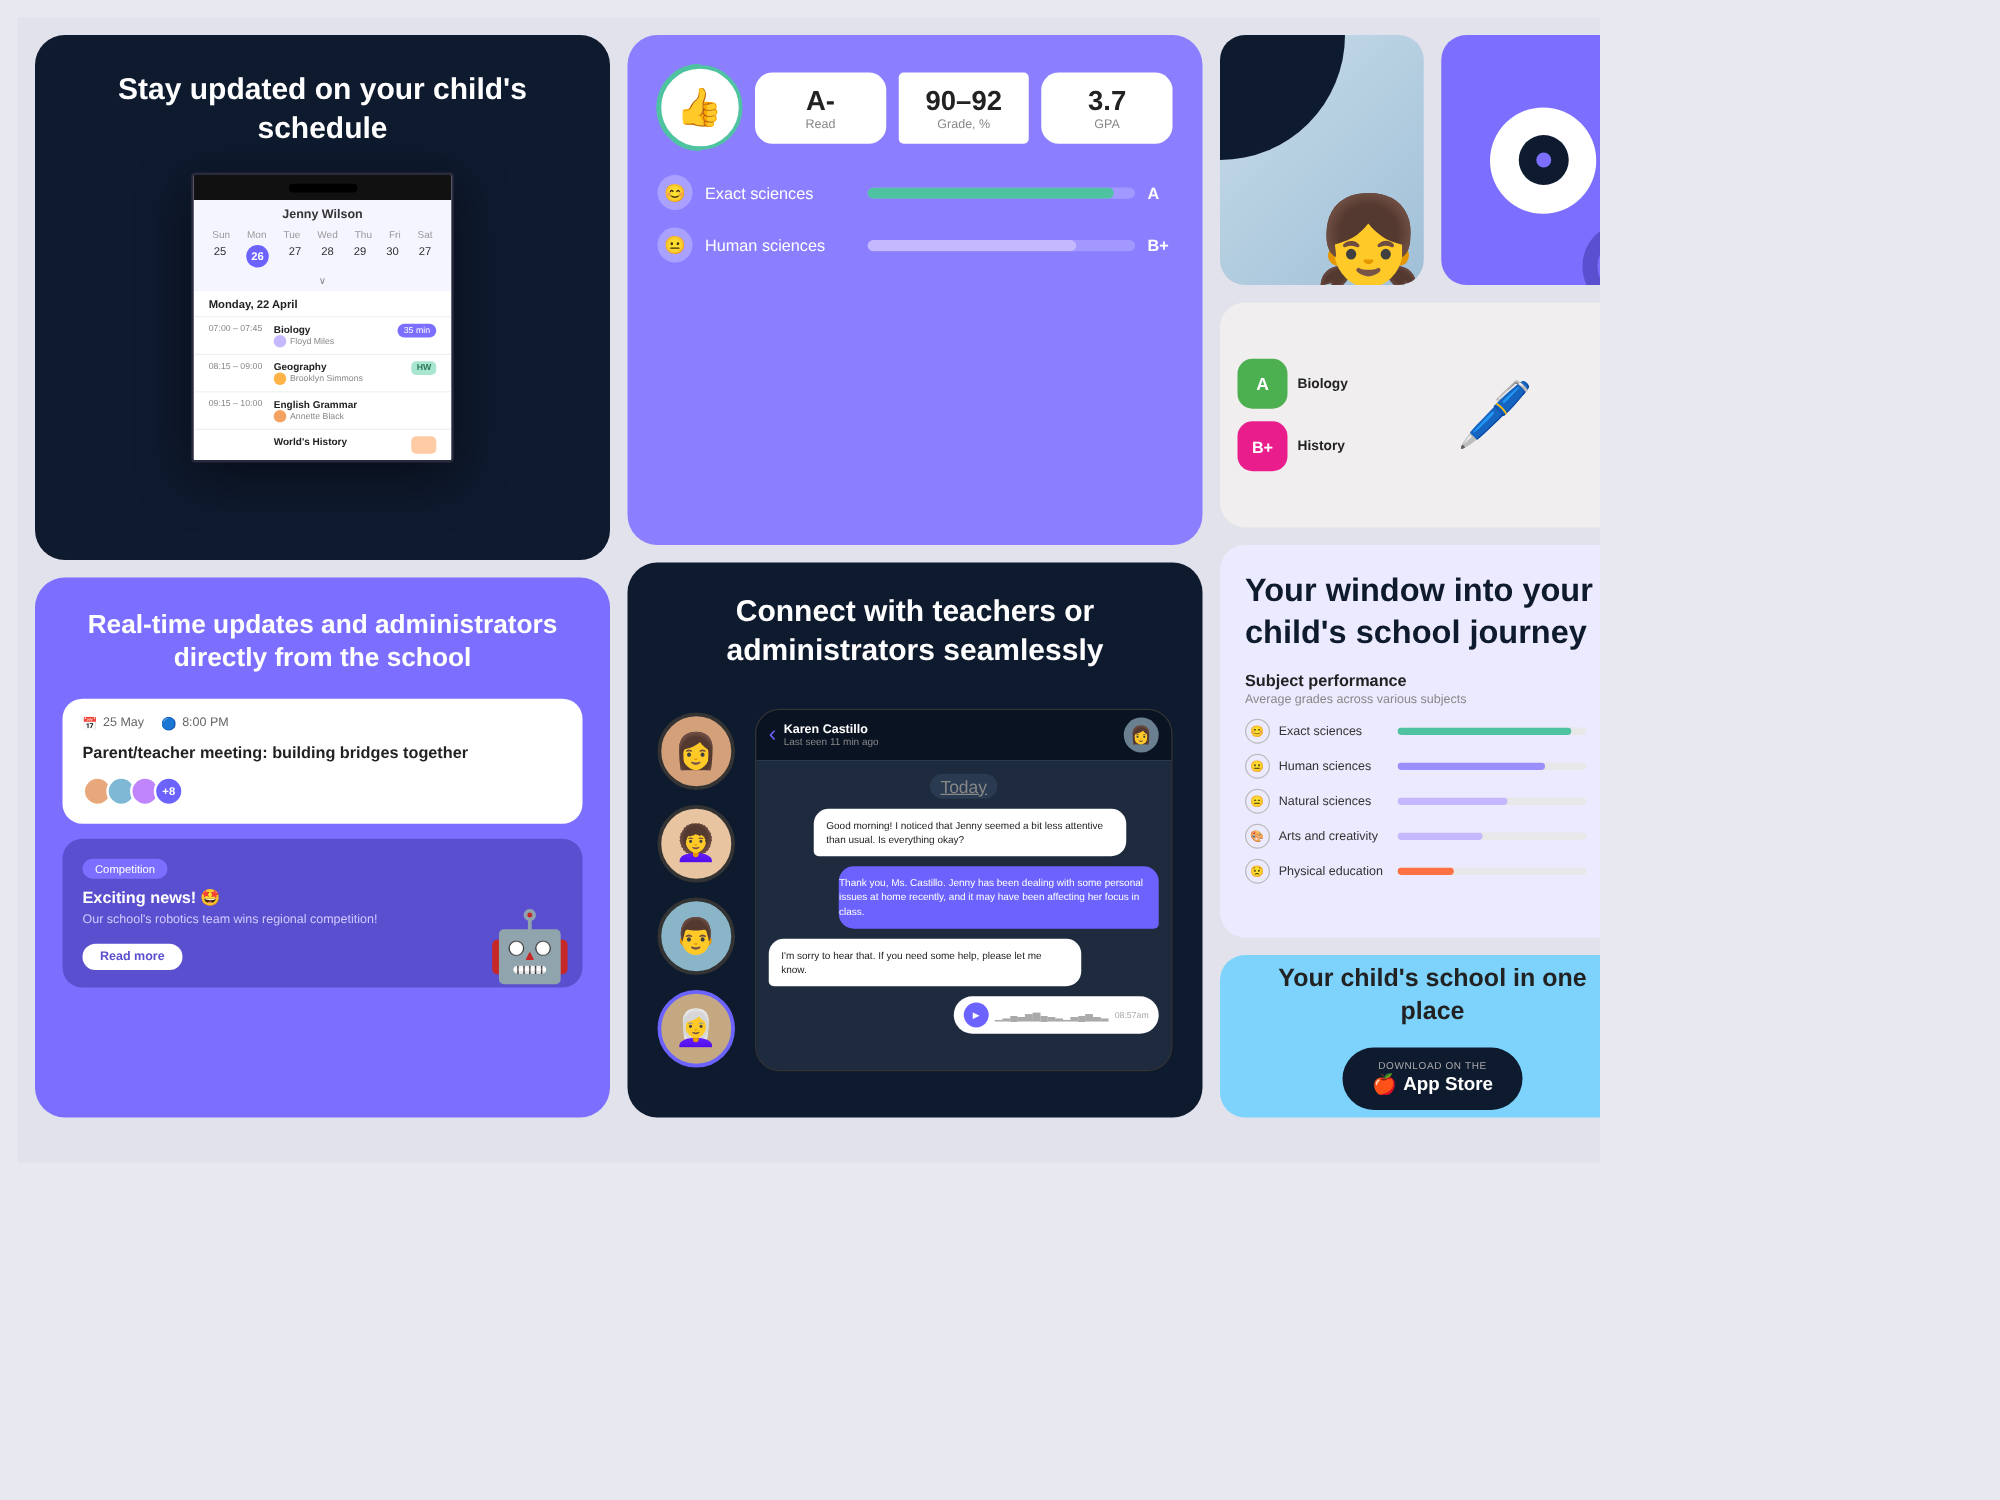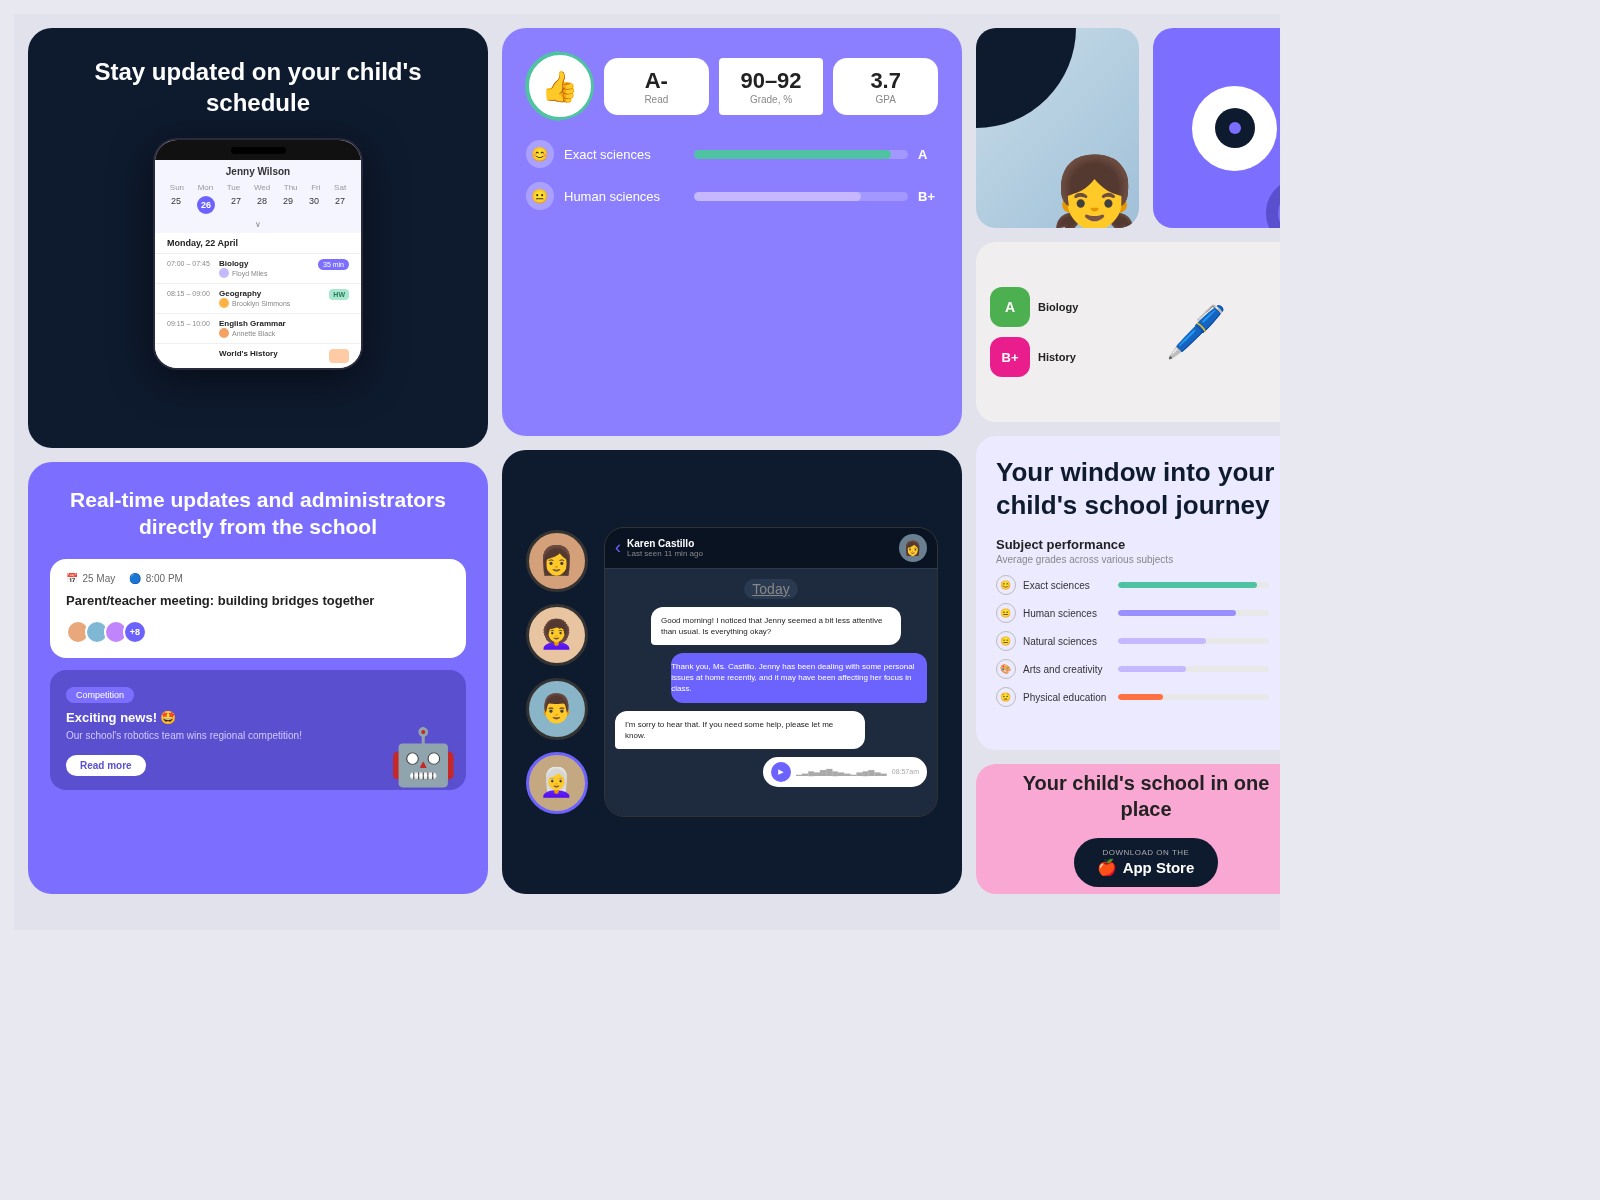--- a/index.html
+++ b/index.html
@@ -104,21 +104,21 @@
 </head>
 <body>
 
 <div class="main-grid" style="display:grid; grid-template-columns:460px 460px 340px; gap:14px; padding:14px; background:#e2e2ec; width:1280px; min-height:930px; box-sizing:border-box;">
 
   <div class="col1" style="display:flex; flex-direction:column; gap:14px;">
 
     <div class="card card-schedule" style="background:#0e1a2e; border-radius:24px; padding:28px 24px 0; display:flex; flex-direction:column; align-items:center; flex:1;">
       <h2 style="color:#fff; font-size:24px; font-weight:800; text-align:center; line-height:1.3; margin-bottom:20px;">Stay updated on your child's schedule</h2>
 
-      <div style="width:210px; background:#f5f5ff; border-radius:24px; overflow:hidden; box-shadow:0 10px 40px rgba(0,0,0,0.5); border:2px solid #2a2a3e;">
+      <div style="width:210px; background:#f5f5ff; border-radius:3px; overflow:hidden; box-shadow:0 10px 40px rgba(0,0,0,0.5); border:2px solid #2a2a3e;">
 
         <div style="background:#111; height:20px; display:flex; align-items:center; justify-content:center;">
           <div style="width:55px; height:7px; background:#000; border-radius:10px;"></div>
         </div>
 
         <div style="background:#f5f5ff; padding:6px 12px 4px; text-align:center; font-size:10px; font-weight:700; color:#333;">Jenny Wilson</div>
 
         <div style="background:#f5f5ff; display:flex; justify-content:space-around; padding:2px 8px; font-size:8px; color:#999;">
           <span>Sun</span>
             <span>Mon</span>
@@ -242,20 +242,21 @@
         <div style="width:28px;height:28px;background:#ffffff44;border-radius:50%;display:flex;align-items:center;justify-content:center;font-size:14px;flex-shrink:0;">😐</div>
         <span style="color:#fff;font-size:13px;width:120px;flex-shrink:0;">Human sciences</span>
         <div style="flex:1;height:9px;background:#ffffff33;border-radius:5px;overflow:hidden;">
           <div style="width:78%;height:100%;background:#c5b8ff;border-radius:5px;"></div>
         </div>
         <span style="color:#fff;font-size:13px;font-weight:700;width:20px;">B+</span>
       </div>
     </div>
 
     <div class="card card-connect" style="background:#0e1a2e; border-radius:24px; padding:24px; display:flex; flex-direction:column; align-items:center; flex:1.1;">
+      <h2 style="color:#fff; font-size:24px; font-weight:800; text-align:center; line-height:1.3; margin-bottom:18px;">Connect with teachers or administrators seamlessly</h2>
 
       <div style="display:flex; gap:16px; width:100%; align-items:center; flex:1;">
 
         <div style="display:flex; flex-direction:column; gap:12px; flex-shrink:0;">
           <div style="width:62px;height:62px;border-radius:50%;background:#d4a07a;border:3px solid #333;display:flex;align-items:center;justify-content:center;font-size:26px;overflow:hidden;">
             <span style="font-size:28px;">👩</span>
           </div>
           <div style="width:62px;height:62px;border-radius:50%;background:#e8c4a0;border:3px solid #333;display:flex;align-items:center;justify-content:center;font-size:26px;">
             <span style="font-size:28px;">👩‍🦱</span>
           </div>
@@ -383,21 +384,21 @@
           <div style="width:20px;height:20px;border-radius:50%;border:1.5px solid #bbb;display:flex;align-items:center;justify-content:center;font-size:9px;flex-shrink:0;">😟</div>
           <span style="font-size:10px;color:#333;width:88px;flex-shrink:0;">Physical education</span>
           <div style="flex:1;height:6px;background:#e8e8e8;border-radius:3px;overflow:hidden;">
             <div style="width:30%;height:100%;background:#ff7043;border-radius:3px;"></div>
           </div>
           <span style="font-size:10px;font-weight:700;color:#333;width:20px;text-align:right;">D+</span>
         </div>
       </div>
     </div>
 
-    <div style="border-radius:20px; background:#f9a8d4; display:flex; flex-direction:column; align-items:center; justify-content:center; gap:16px; padding:20px; height:130px;">
+    <div style="border-radius:20px; background:#7dd3fc; display:flex; flex-direction:column; align-items:center; justify-content:center; gap:16px; padding:20px; height:130px;">
       <h2 style="color:#222; font-size:20px; font-weight:800; text-align:center; line-height:1.3;">Your child's school in one place</h2>
       <button style="background:#0e1a2e; color:#fff; border:none; border-radius:30px; padding:10px 24px; cursor:pointer; display:flex; flex-direction:column; align-items:center; gap:1px;">
         <span style="font-size:8px; color:#aaa; letter-spacing:0.5px;">DOWNLOAD ON THE</span>
         <span style="font-size:15px; font-weight:700; display:flex; align-items:center; gap:5px;">
           <span style="font-size:16px;">🍎</span>
           <span>App Store</span>
         </span>
       </button>
     </div>
 

